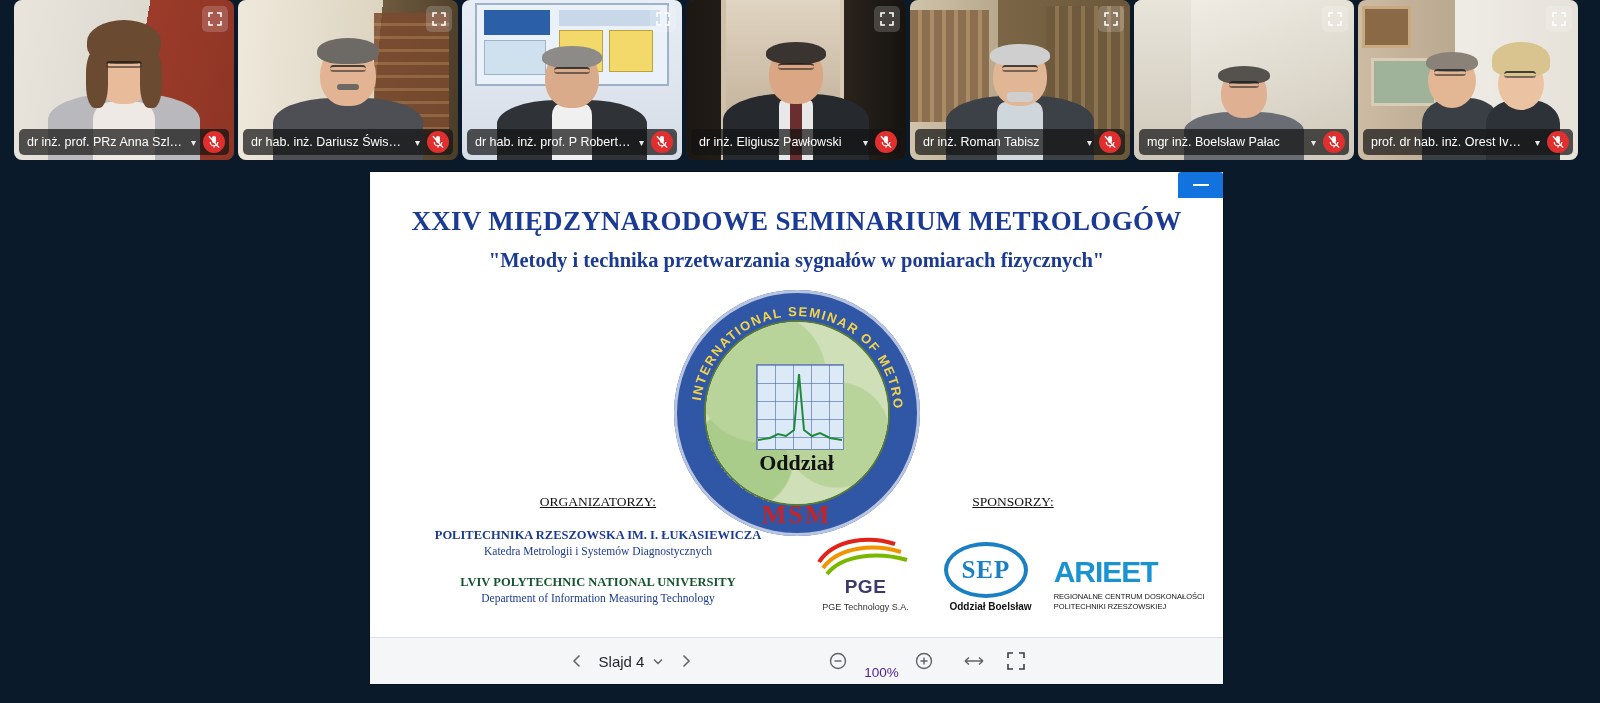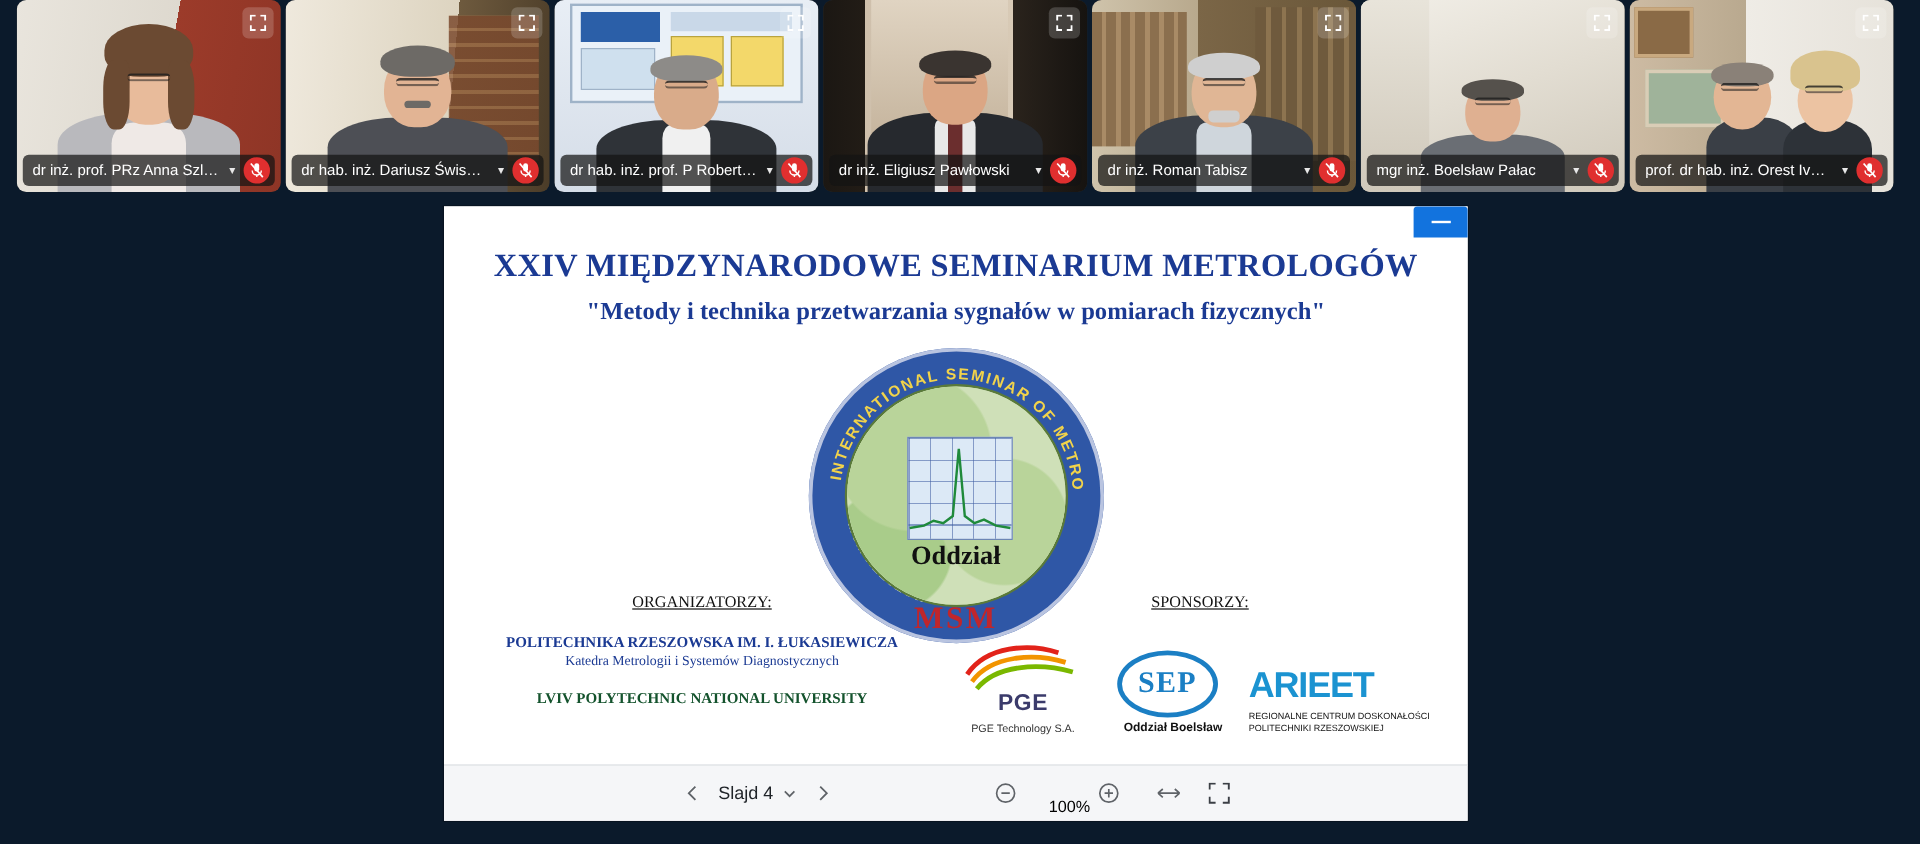--- a/index.html
+++ b/index.html
@@ -184,21 +184,21 @@
     font-weight: bold; font-size: 26px; color: #c0262b;
     letter-spacing: 2px;
   }
   .logo-arc-text {
     position: absolute; inset: 0;
   }
   .logo-arc-text text { font-family: "Liberation Sans", sans-serif; font-weight: bold; }
 
   
   .cols {
-    position: absolute; left: 0; right: 0; top: 322px; height: 140px;
+    position: absolute; left: 13px; right: 0; top: 322px; height: 140px;
   }
   .col-head {
     text-align: center;
     font-family: "Liberation Serif", serif;
     font-size: 13.5px;
     color: #111;
     text-decoration: underline;
     font-weight: normal;
   }
   .org-col { position: absolute; left: 20px; width: 390px; top: 0; }
@@ -266,21 +266,21 @@
   .tb-group { display: flex; align-items: center; }
   .tb-btn {
     width: 32px; height: 32px; border-radius: 4px;
     display: flex; align-items: center; justify-content: center;
     cursor: pointer; color: #3b3f45;
   }
   .slide-select {
     display: flex; align-items: center; gap: 8px;
     font-size: 15px; color: #1f2328; padding: 0 6px; cursor: pointer;
   }
-  .zoom-level { width: 54px; text-align: right; font-size: 13.5px; color: #000000; margin-top: 23px; }
+  .zoom-level { width: 54px; text-align: center; font-size: 13.5px; color: #4c1d95; margin-top: 23px; }
   .tb-spacer { width: 120px; }
 </style>
 </head>
 <body>
 
 <div id="app">
 
   <div id="filmstrip">
 
     <div class="tile">
@@ -550,20 +550,21 @@
         <div class="logo-msm">MSM</div>
       </div>
 
       <div class="cols">
 
         <div class="org-col">
           <div class="col-head">ORGANIZATORZY:</div>
           <div class="org-line-1">POLITECHNIKA RZESZOWSKA IM. I. ŁUKASIEWICZA</div>
           <div class="org-line-2">Katedra Metrologii i Systemów Diagnostycznych</div>
           <div class="org-line-3">LVIV POLYTECHNIC NATIONAL UNIVERSITY</div>
+          <div class="org-line-4">Department of Information Measuring Technology</div>
         </div>
 
         <div class="spo-col">
           <div class="col-head">SPONSORZY:</div>
           <div class="sponsor-row">
 
             <div class="pge">
               <div class="mark">
                 <svg width="105" height="44" viewBox="0 0 105 44">
                   <path d="M6 30 C22 6, 58 4, 82 12" fill="none" stroke="#e2231a" stroke-width="4"></path>

